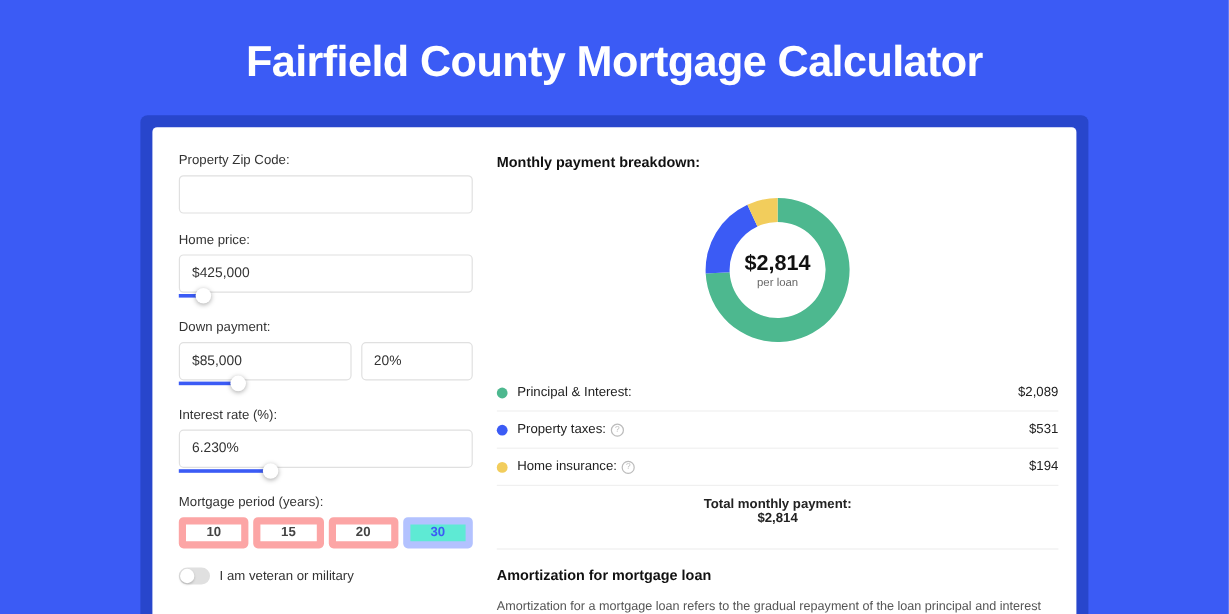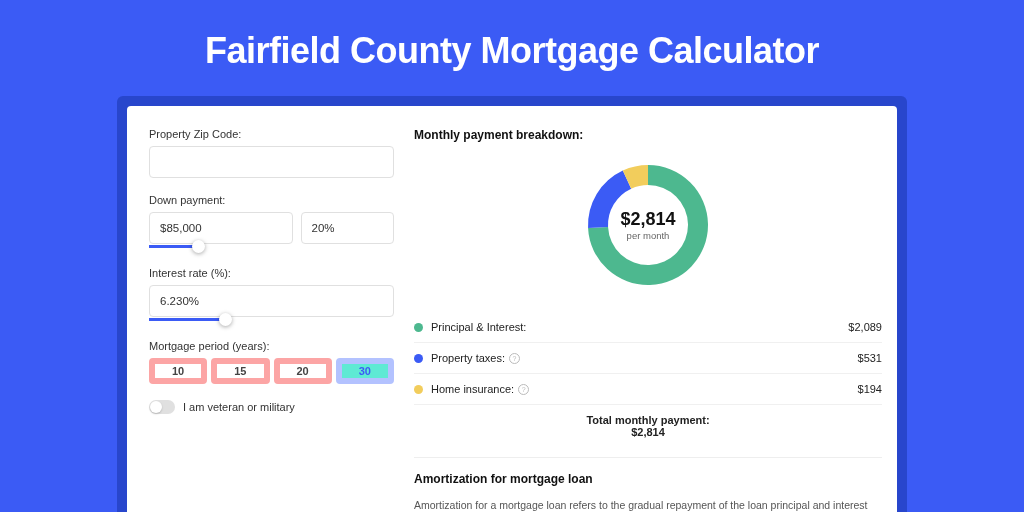--- a/index.html
+++ b/index.html
@@ -205,20 +205,28 @@
 <div class="outer-card">
   <div class="calculator">
 
     <div class="left">
 
       <div class="field-group">
         <div class="label">Property Zip Code:</div>
         <input class="field" value="" style="">
       </div>
 
+      <div class="field-group">
+        <div class="label">Home price:</div>
+        <input class="field" value="$425,000" style="">
+        <div class="slider">
+          <div class="slider-track" id="hp-track" style="width: 8%;"></div>
+          <div class="slider-thumb" id="hp-thumb" style="left: calc(8% - 6px);"></div>
+        </div>
+      </div>
 
       <div class="field-group">
         <div class="label">Down payment:</div>
         <div class="dp-row">
           <input class="field" value="$85,000" style="">
           <input class="field" value="20%" style="">
         </div>
         <div class="slider">
           <div class="slider-track" id="dp-track" style="width: 20%;"></div>
           <div class="slider-thumb" id="dp-thumb" style="left: calc(20% - 6px);"></div>
@@ -256,21 +264,21 @@
 
       <div class="donut-wrap">
         <div class="donut">
           <svg width="130" height="130" viewBox="0 0 130 130" id="donut-svg">
               <path d="M 65 5 A 60 60 0 1 1 5.069123595254972 67.87924527596645 L 25.046082396836646 66.91949685064431 A 40 40 0 1 0 65 25 Z" fill="#4db88f"></path>
               <path d="M 5.069123595254972 67.87924527596645 A 60 60 0 0 1 39.81503956574548 10.541595984411785 L 48.21002637716366 28.694397322941192 A 40 40 0 0 0 25.046082396836646 66.91949685064431 Z" fill="#3b5bf5"></path>
               <path d="M 39.81503956574548 10.541595984411785 A 60 60 0 0 1 65.00000000000004 5 L 65.00000000000003 25 A 40 40 0 0 0 48.21002637716366 28.694397322941192 Z" fill="#f2cd5c"></path>
             </svg>
           <div class="donut-center">
             <div class="donut-amount">$2,814</div>
-            <div class="donut-sub">per month</div>
+            <div class="donut-sub">per loan</div>
           </div>
         </div>
       </div>
 
       <div class="breakdown" id="bd-list">
           <div class="bd-row">
             <span class="bd-dot" style="background: rgb(77, 184, 143);"></span>
             <span class="bd-label">
               <span>Principal &amp; Interest:</span>
             </span>

